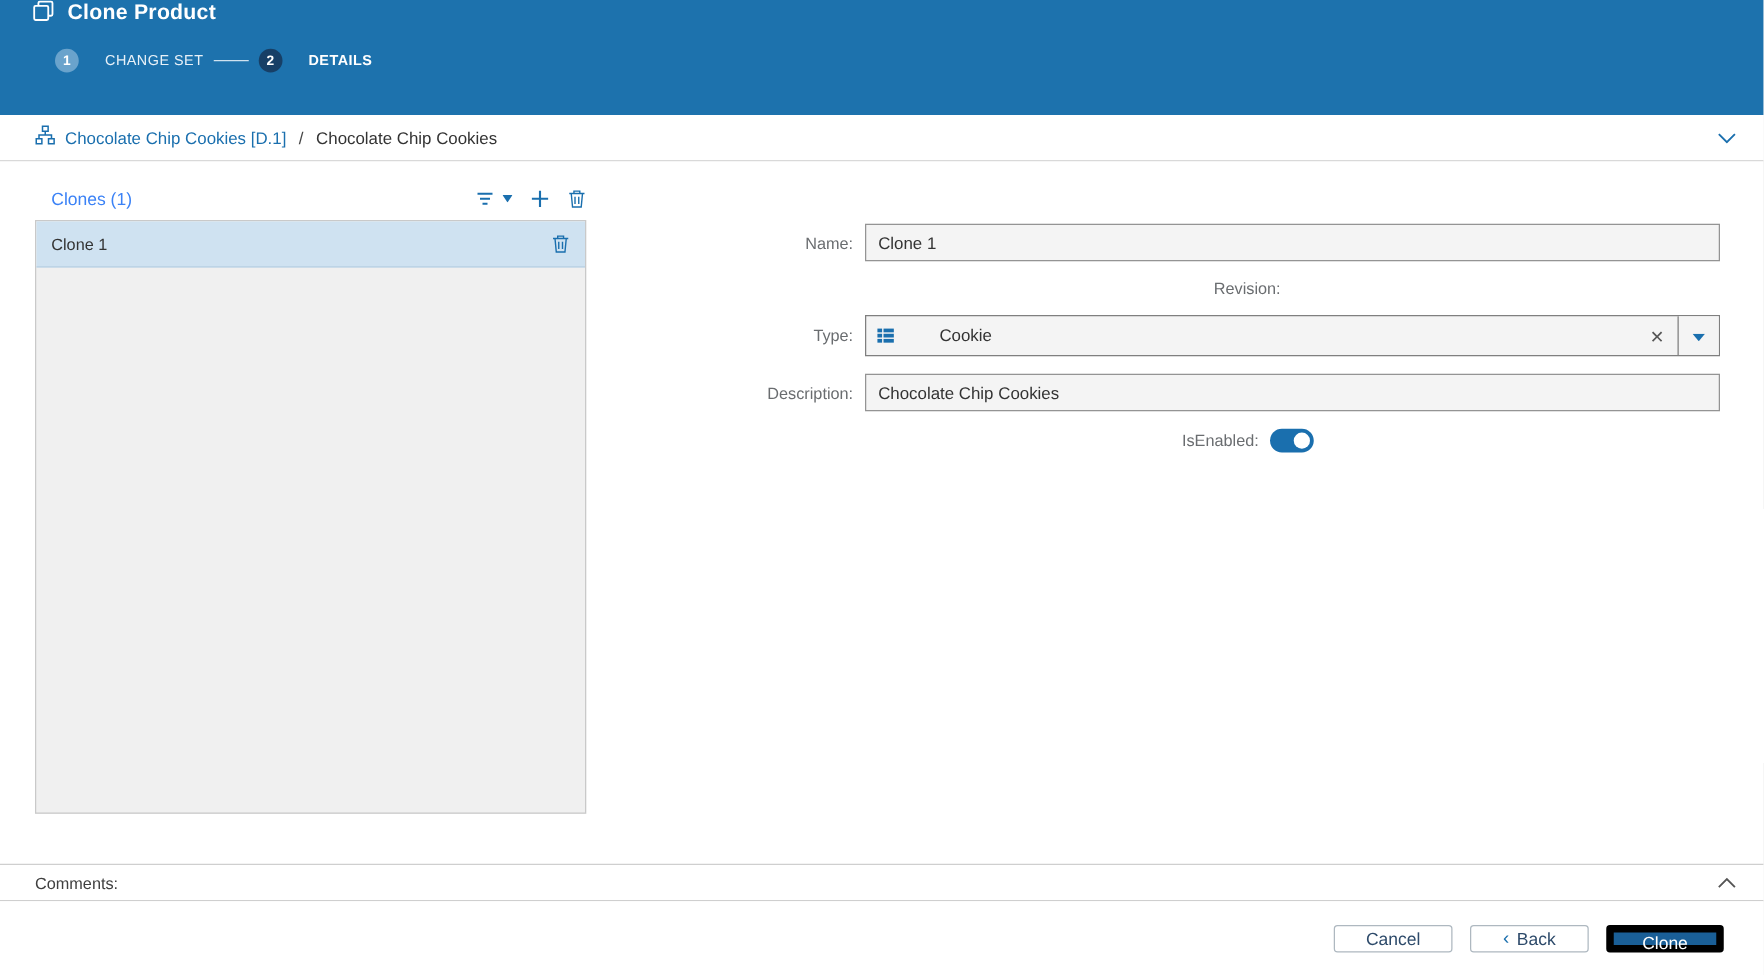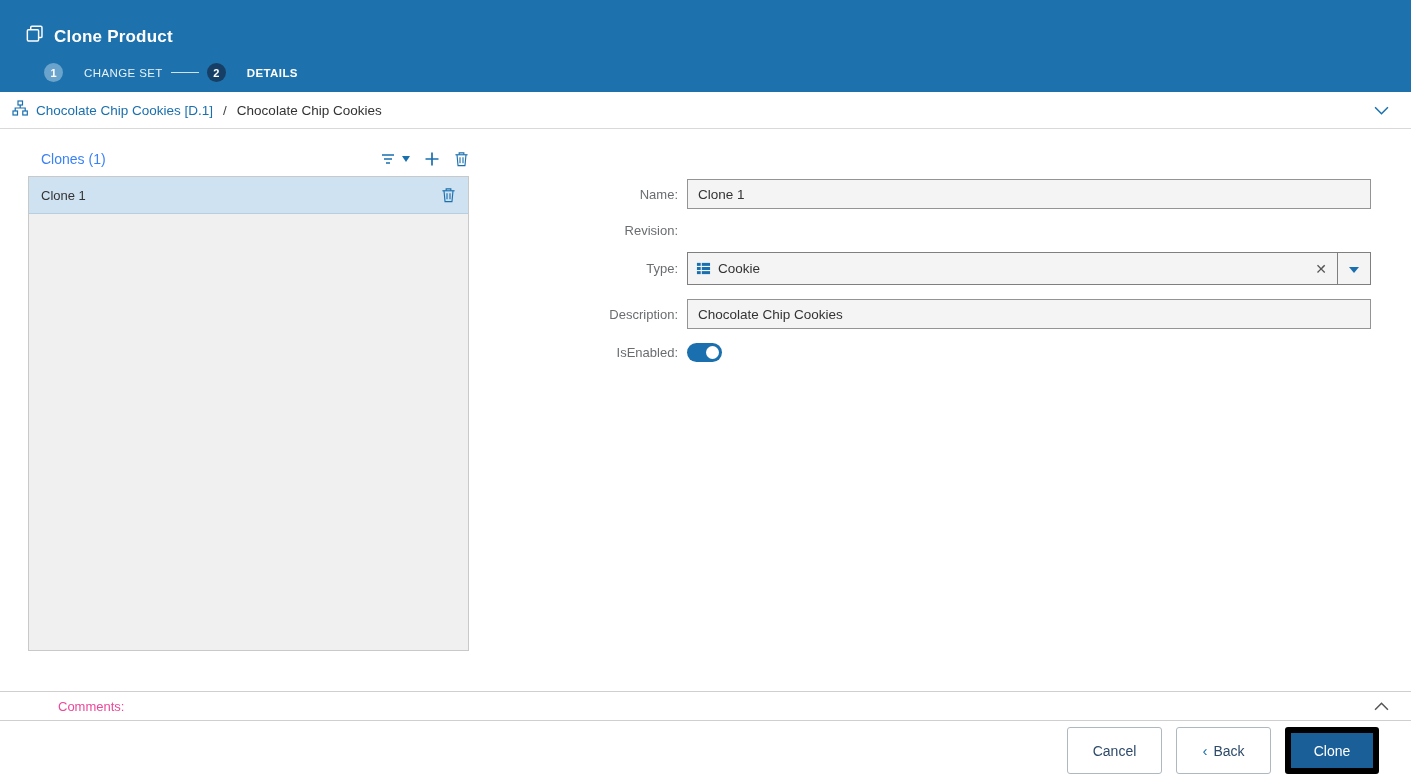--- a/index.html
+++ b/index.html
@@ -8,39 +8,39 @@
   .app {
     position:relative; width:1411px; height:780px;
     background:#ffffff; overflow:hidden;
   }
 
   
   .header {
     position:absolute; left:0; top:0; width:1411px; height:92px;
     background:#1d72ad; color:#fff;
   }
-  .title-row { display:flex; align-items:flex-end; gap:10px; padding:25px 0 0 26px; }
+  .title-row { display:flex; align-items:flex-start; gap:10px; padding:0 0 0 26px; }
   .title-row h1 { font-size:17px; font-weight:600; letter-spacing:.2px; }
   .steps-row { display:flex; align-items:center; padding:16px 0 0 44px; }
   .step { display:flex; align-items:center; gap:8px; cursor:pointer; }
   .step-circle {
     width:19px; height:19px; border-radius:50%; display:flex; align-items:center; justify-content:center;
     font-size:11px; font-weight:700; color:#fff;
   }
   .step-circle.inactive { background:#6aa3cc; }
   .step-circle.active { background:#173f66; }
   .step-label { font-size:11.5px; letter-spacing:.4px; color:#e8f1f8;margin-left:13px; }
   .step-label.active { font-weight:700; color:#ffffff; }
   .step-connector { width:28px; height:0; border-top:1.5px solid #cfe2f0; margin:0 8px; }
 
   
   .breadcrumb-bar {
     position:absolute; left:0; top:92px; width:1411px; height:37px;
     background:#fff; border-bottom:1px solid #d9d9d9;
-    display:flex; align-items:center; padding:0 18px 0 12px; gap:8px;
+    display:flex; align-items:center; padding:0 18px 0 28px; gap:8px;
   }
   .crumb-link { color:#1a6fae; font-size:13.5px; text-decoration:none; cursor:pointer; }
   .crumb-sep { color:#444; font-size:13.5px; margin:0 2px; }
   .crumb-current { color:#333; font-size:13.5px; }
   .breadcrumb-bar .spacer { flex:1; }
   .chev-btn { background:none; border:none; cursor:pointer; padding:4px; line-height:0; }
 
   
   .clones-panel { position:absolute; left:28px; top:147px; width:441px; }
   .panel-header { display:flex; align-items:center; height:24px; margin-bottom:5px; }
@@ -52,36 +52,36 @@
   }
   .list-item {
     height:37px; display:flex; align-items:center; padding:0 12px;
     font-size:13px; color:#333; cursor:pointer;
   }
   .list-item.selected { background:#cfe2f1; border-bottom:1px solid #b8cfe2; }
   .list-item .item-trash { margin-left:auto; }
 
   
   .form { position:absolute; left:585px; top:179px; width:795px; }
-  .form-row { display:flex; align-items:center; margin-bottom:14px; }
+  .form-row { display:flex; align-items:center; margin-bottom:14px;justify-content:center; }
   .form-label {
     width:102px; text-align:right; font-size:13px; color:#6a6d70; padding-right:9px; flex:none;
   }
   .text-input {
     width:684px; height:30px; background:#f4f4f4; border:1px solid #949494;
     font-family:"Liberation Sans","DejaVu Sans",sans-serif;
     font-size:13.5px; color:#333; padding:0 10px; outline:none;
   }
   .text-input::placeholder { color:#9b9b9b; font-style:italic; }
   .combo {
     width:684px; height:33px; background:#f4f4f4; border:1px solid #7f7f7f;
     display:flex; align-items:center; padding-left:8px;
   }
   .combo-icon { line-height:0; margin-right:7px; }
-  .combo-text { font-size:13.5px; color:#333; flex:1; }
+  .combo-text { font-size:13.5px; color:#333; flex:1;margin-left:29px; }
   .combo-clear {
     background:none; border:none; cursor:pointer; color:#555; font-size:14px;
     padding:0 10px; height:100%;
   }
   .combo-drop {
     width:33px; height:100%; background:#f4f4f4; border:none; border-left:1px solid #7f7f7f;
     cursor:pointer; display:flex; align-items:center; justify-content:center;
   }
   .toggle-row { margin-top:4px; }
   .toggle {
@@ -91,30 +91,30 @@
   .toggle .knob {
     position:absolute; right:3px; top:3px; width:13px; height:13px; border-radius:50%; background:#fff;
   }
 
   
   .comments-bar {
     position:absolute; left:0; top:691px; width:1411px; height:30px;
     border-top:1px solid #cfcfcf; border-bottom:1px solid #cfcfcf;
     display:flex; align-items:center; padding:0 18px 0 28px; background:#fff;
   }
-  .comments-label { font-size:13px; color:#ec4899;margin-left:30px; }
+  .comments-label { font-size:13px; color:#404040; }
   .comments-bar .spacer { flex:1; }
 
   
   .footer {
     position:absolute; left:0; top:721px; width:1411px; height:59px; background:#fff;
     display:flex; align-items:center; justify-content:flex-end; gap:14px; padding-right:32px;
   }
   .btn {
-    height:47px; min-width:95px; border-radius:3px; font-size:14px; cursor:pointer;
+    height:22px; min-width:95px; border-radius:3px; font-size:14px; cursor:pointer;
     font-family:"Liberation Sans","DejaVu Sans",sans-serif; padding:0 18px;
   }
   .btn-secondary { background:#fff; border:1px solid #aeb8c0; color:#2d4a6a; }
   .btn-back { display:inline-flex; align-items:center; justify-content:center; gap:6px; }
   .btn-back .bchev { color:#1a6fae; font-size:15px; line-height:1; }
   .btn-primary { background:#1a5f97; border:6px solid #000000; color:#fff; min-width:94px; }
 </style>
 </head>
 <body>
 

